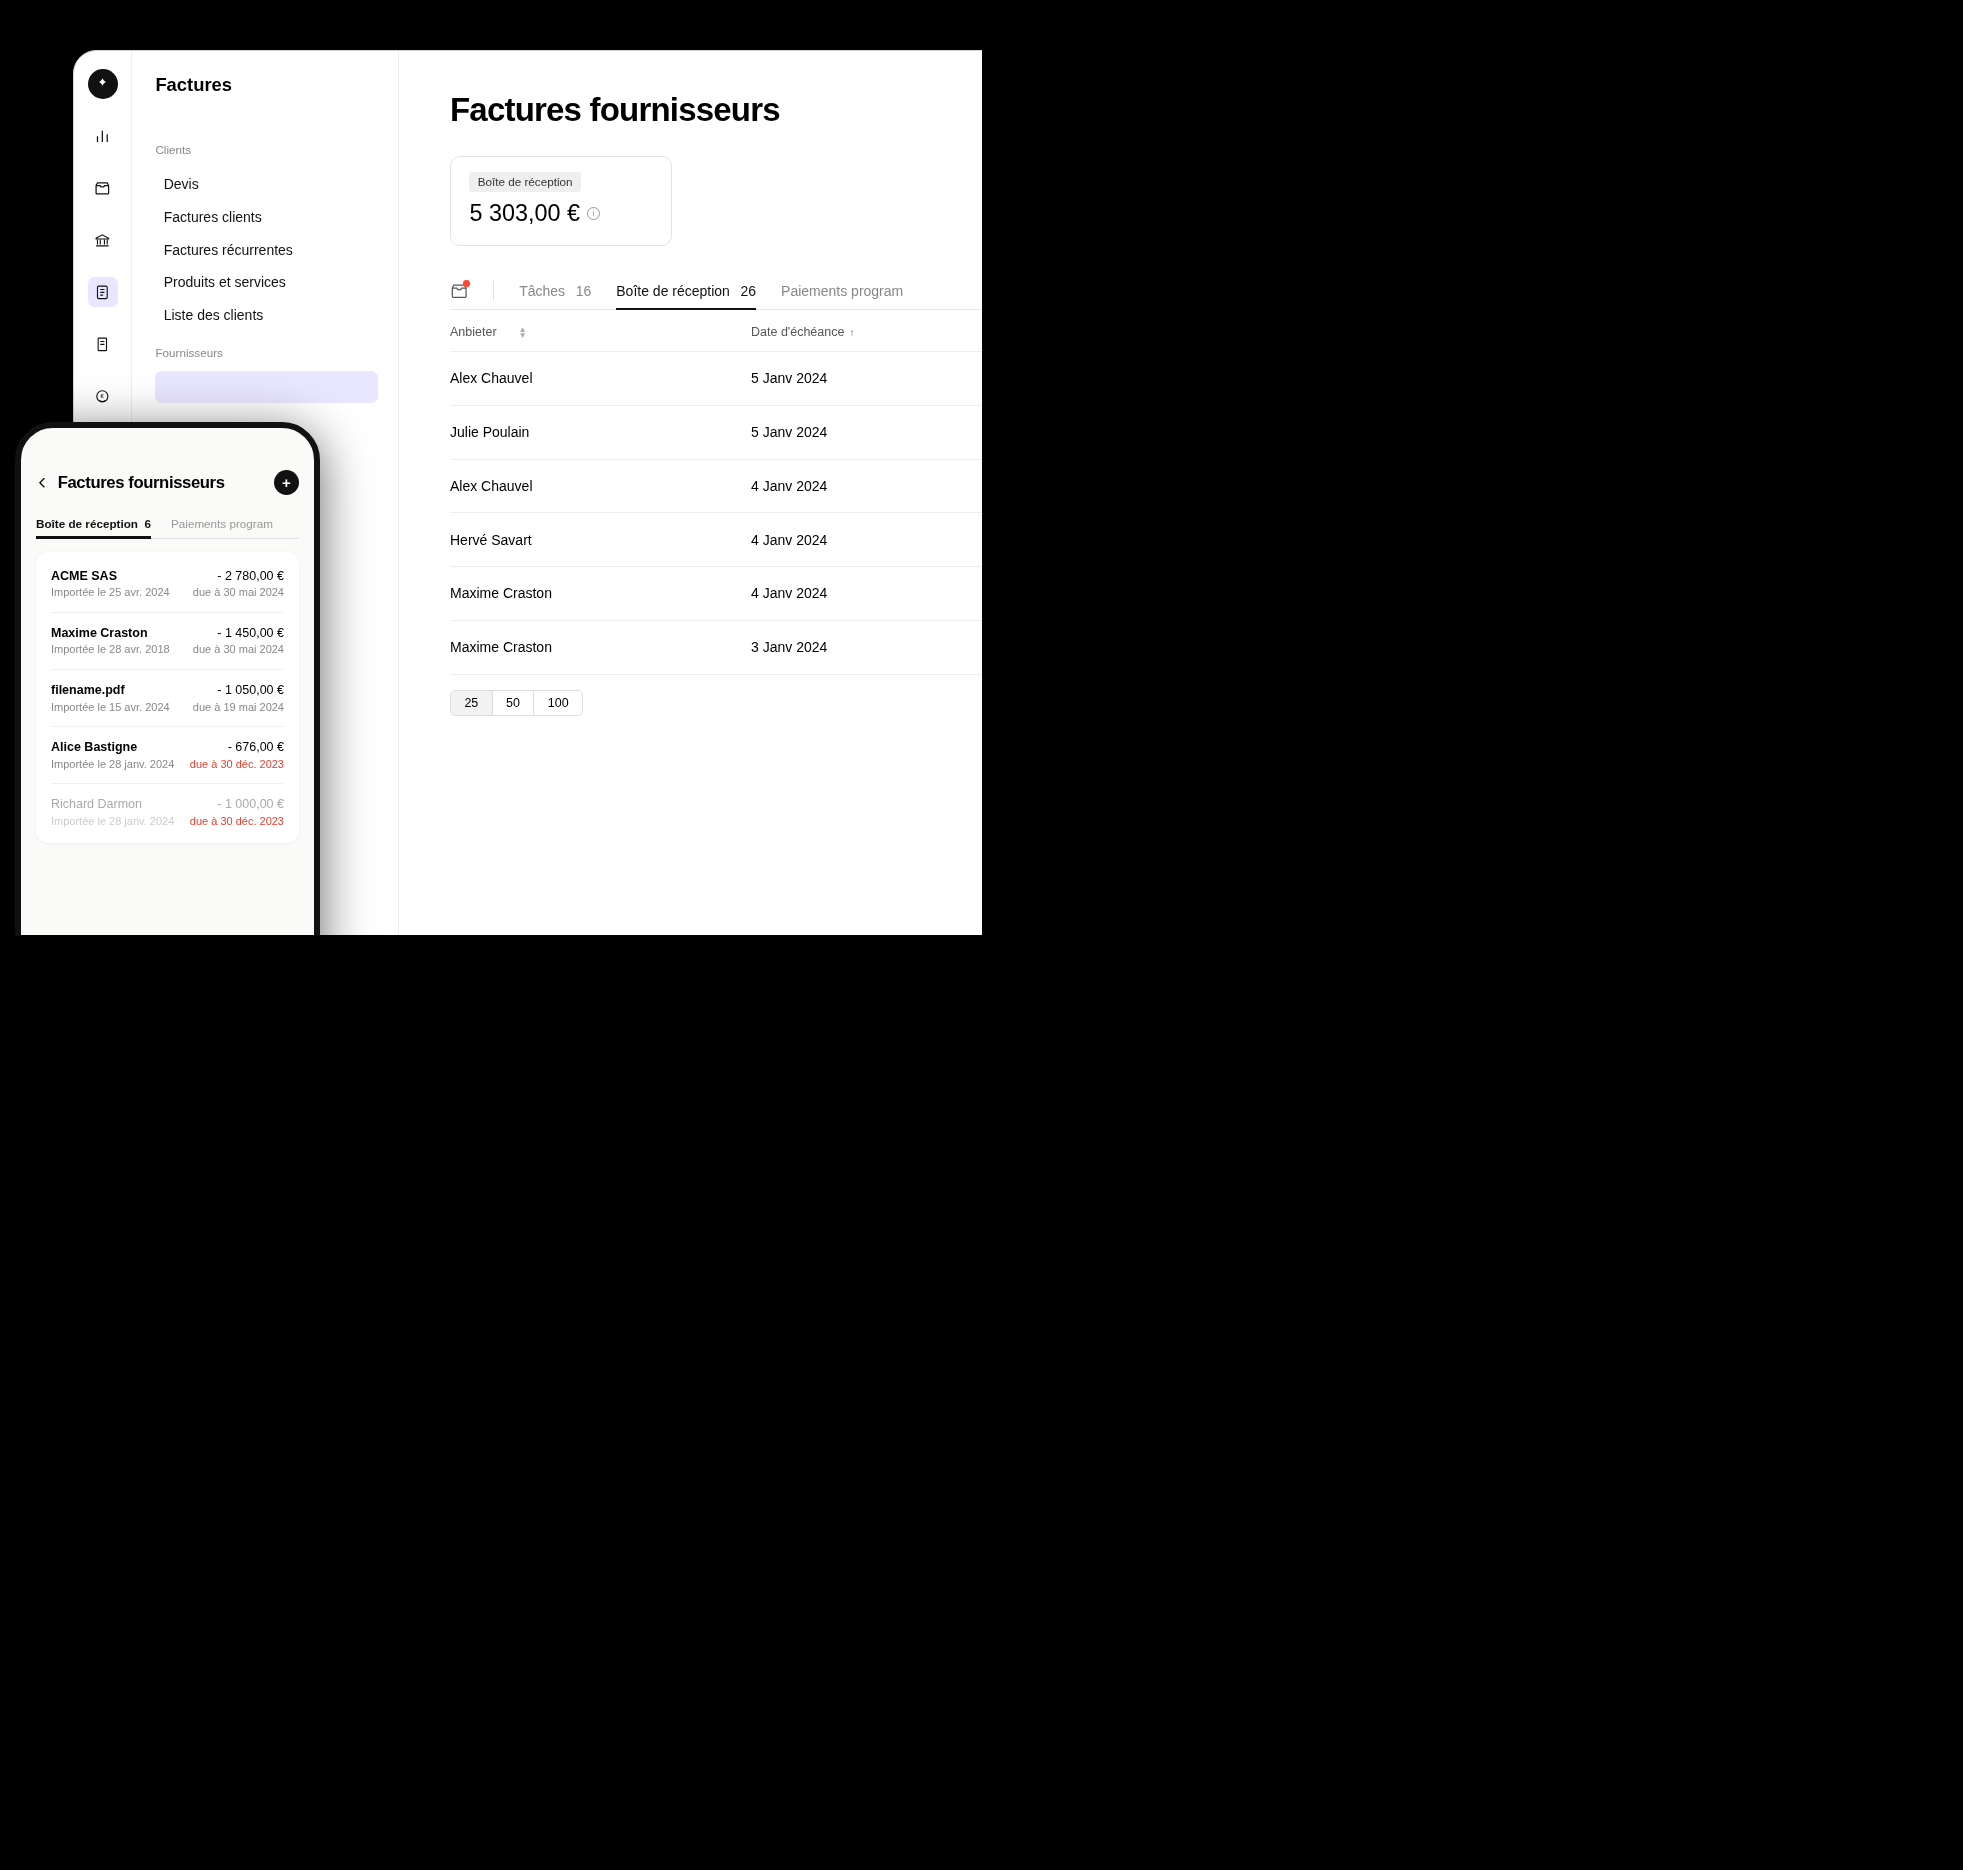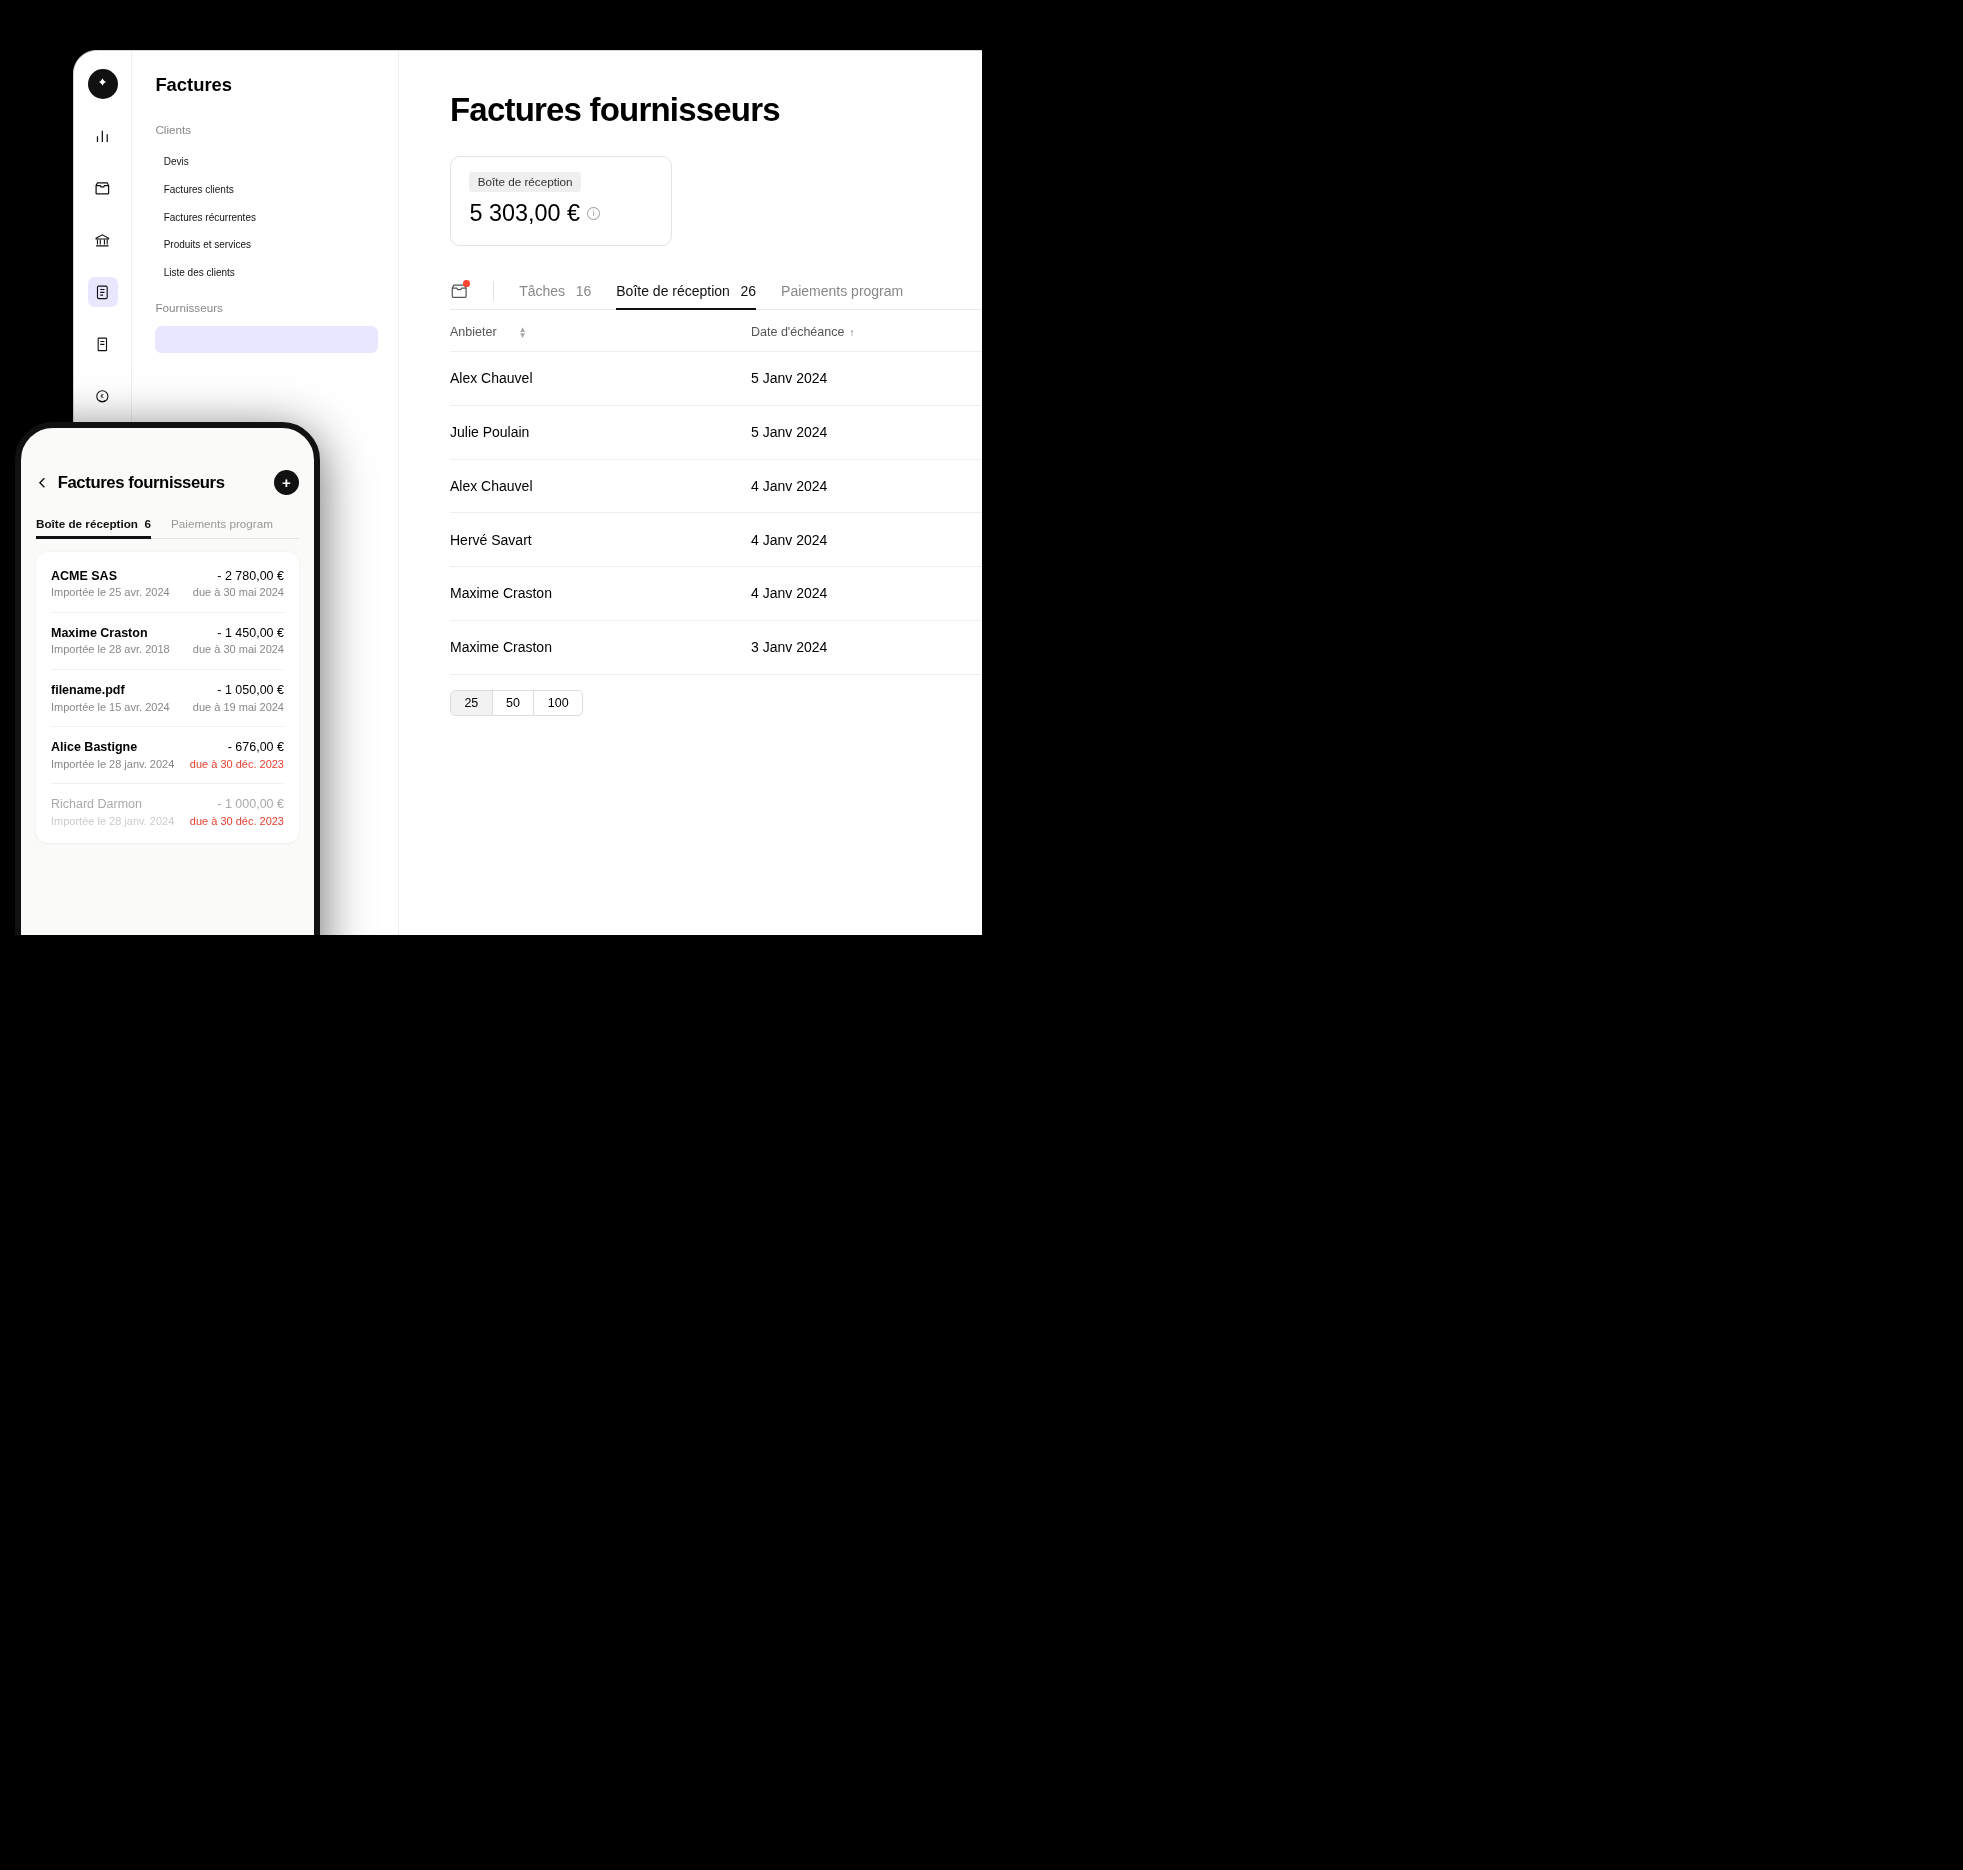--- a/index.html
+++ b/index.html
@@ -41,24 +41,24 @@
   color: #111;
 }
 .rail-icon.active { background: #e9e6ff; }
 .sidebar {
   position: absolute;
   left: 58px; top: 0; bottom: 0;
   width: 267px;
   border-right: 0.8px solid #eee;
   padding: 23.4px 20px 0 23.4px;
 }
-.sidebar h2 { font-size: 18.4px; font-weight: 600; margin-bottom: 27px; }
+.sidebar h2 { font-size: 18.4px; font-weight: 600; margin-bottom: 47px; }
 .sidebar .section-label { font-size: 11.7px; color: #888; margin: 15px 0 11.7px; }
 .sidebar .item {
-  font-size: 10px; color: #111; padding: 8.3px 8.3px;
+  font-size: 14px; color: #111; padding: 8.3px 8.3px;
   border-radius: 6.7px; cursor: pointer;
 }
 .sidebar .item.selected { background: #e9e6ff; }
 .main {
   position: absolute;
   left: 326px; top: 0; right: 0; bottom: 0;
   padding: 40px 0 0 50px;
 }
 .main h1 { font-size: 33px; font-weight: 700; letter-spacing: -0.8px; margin-bottom: 27px; }
 .cards { display: flex; gap: 25px; margin-bottom: 27px; }

